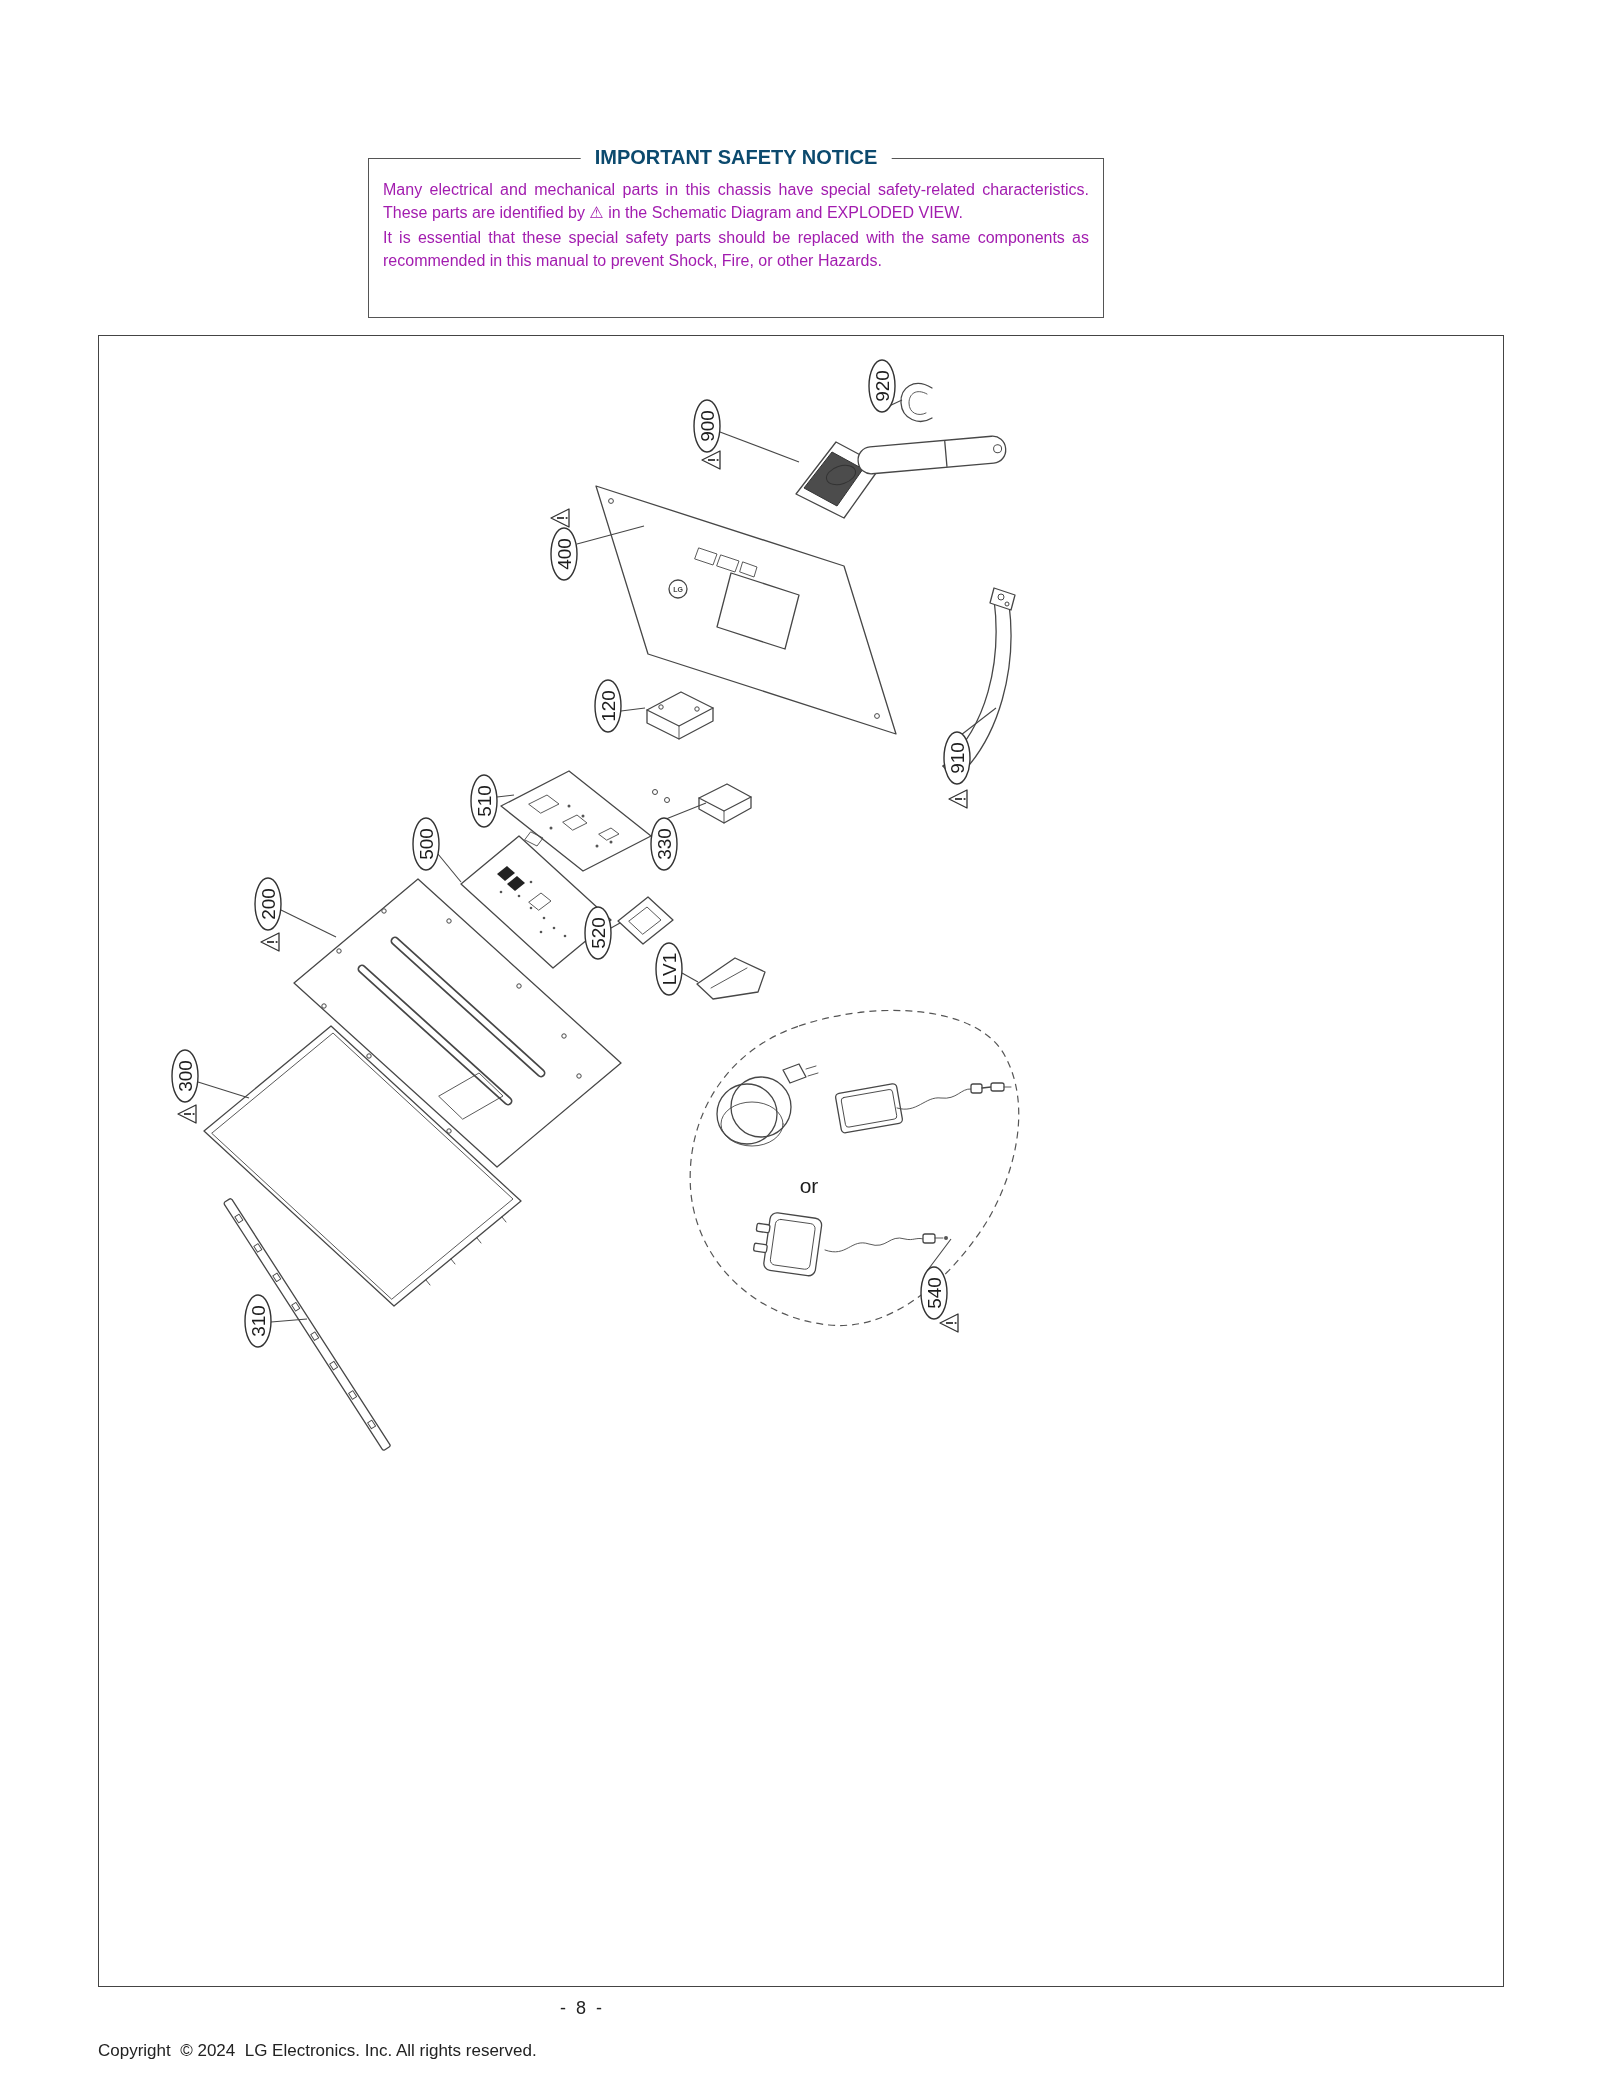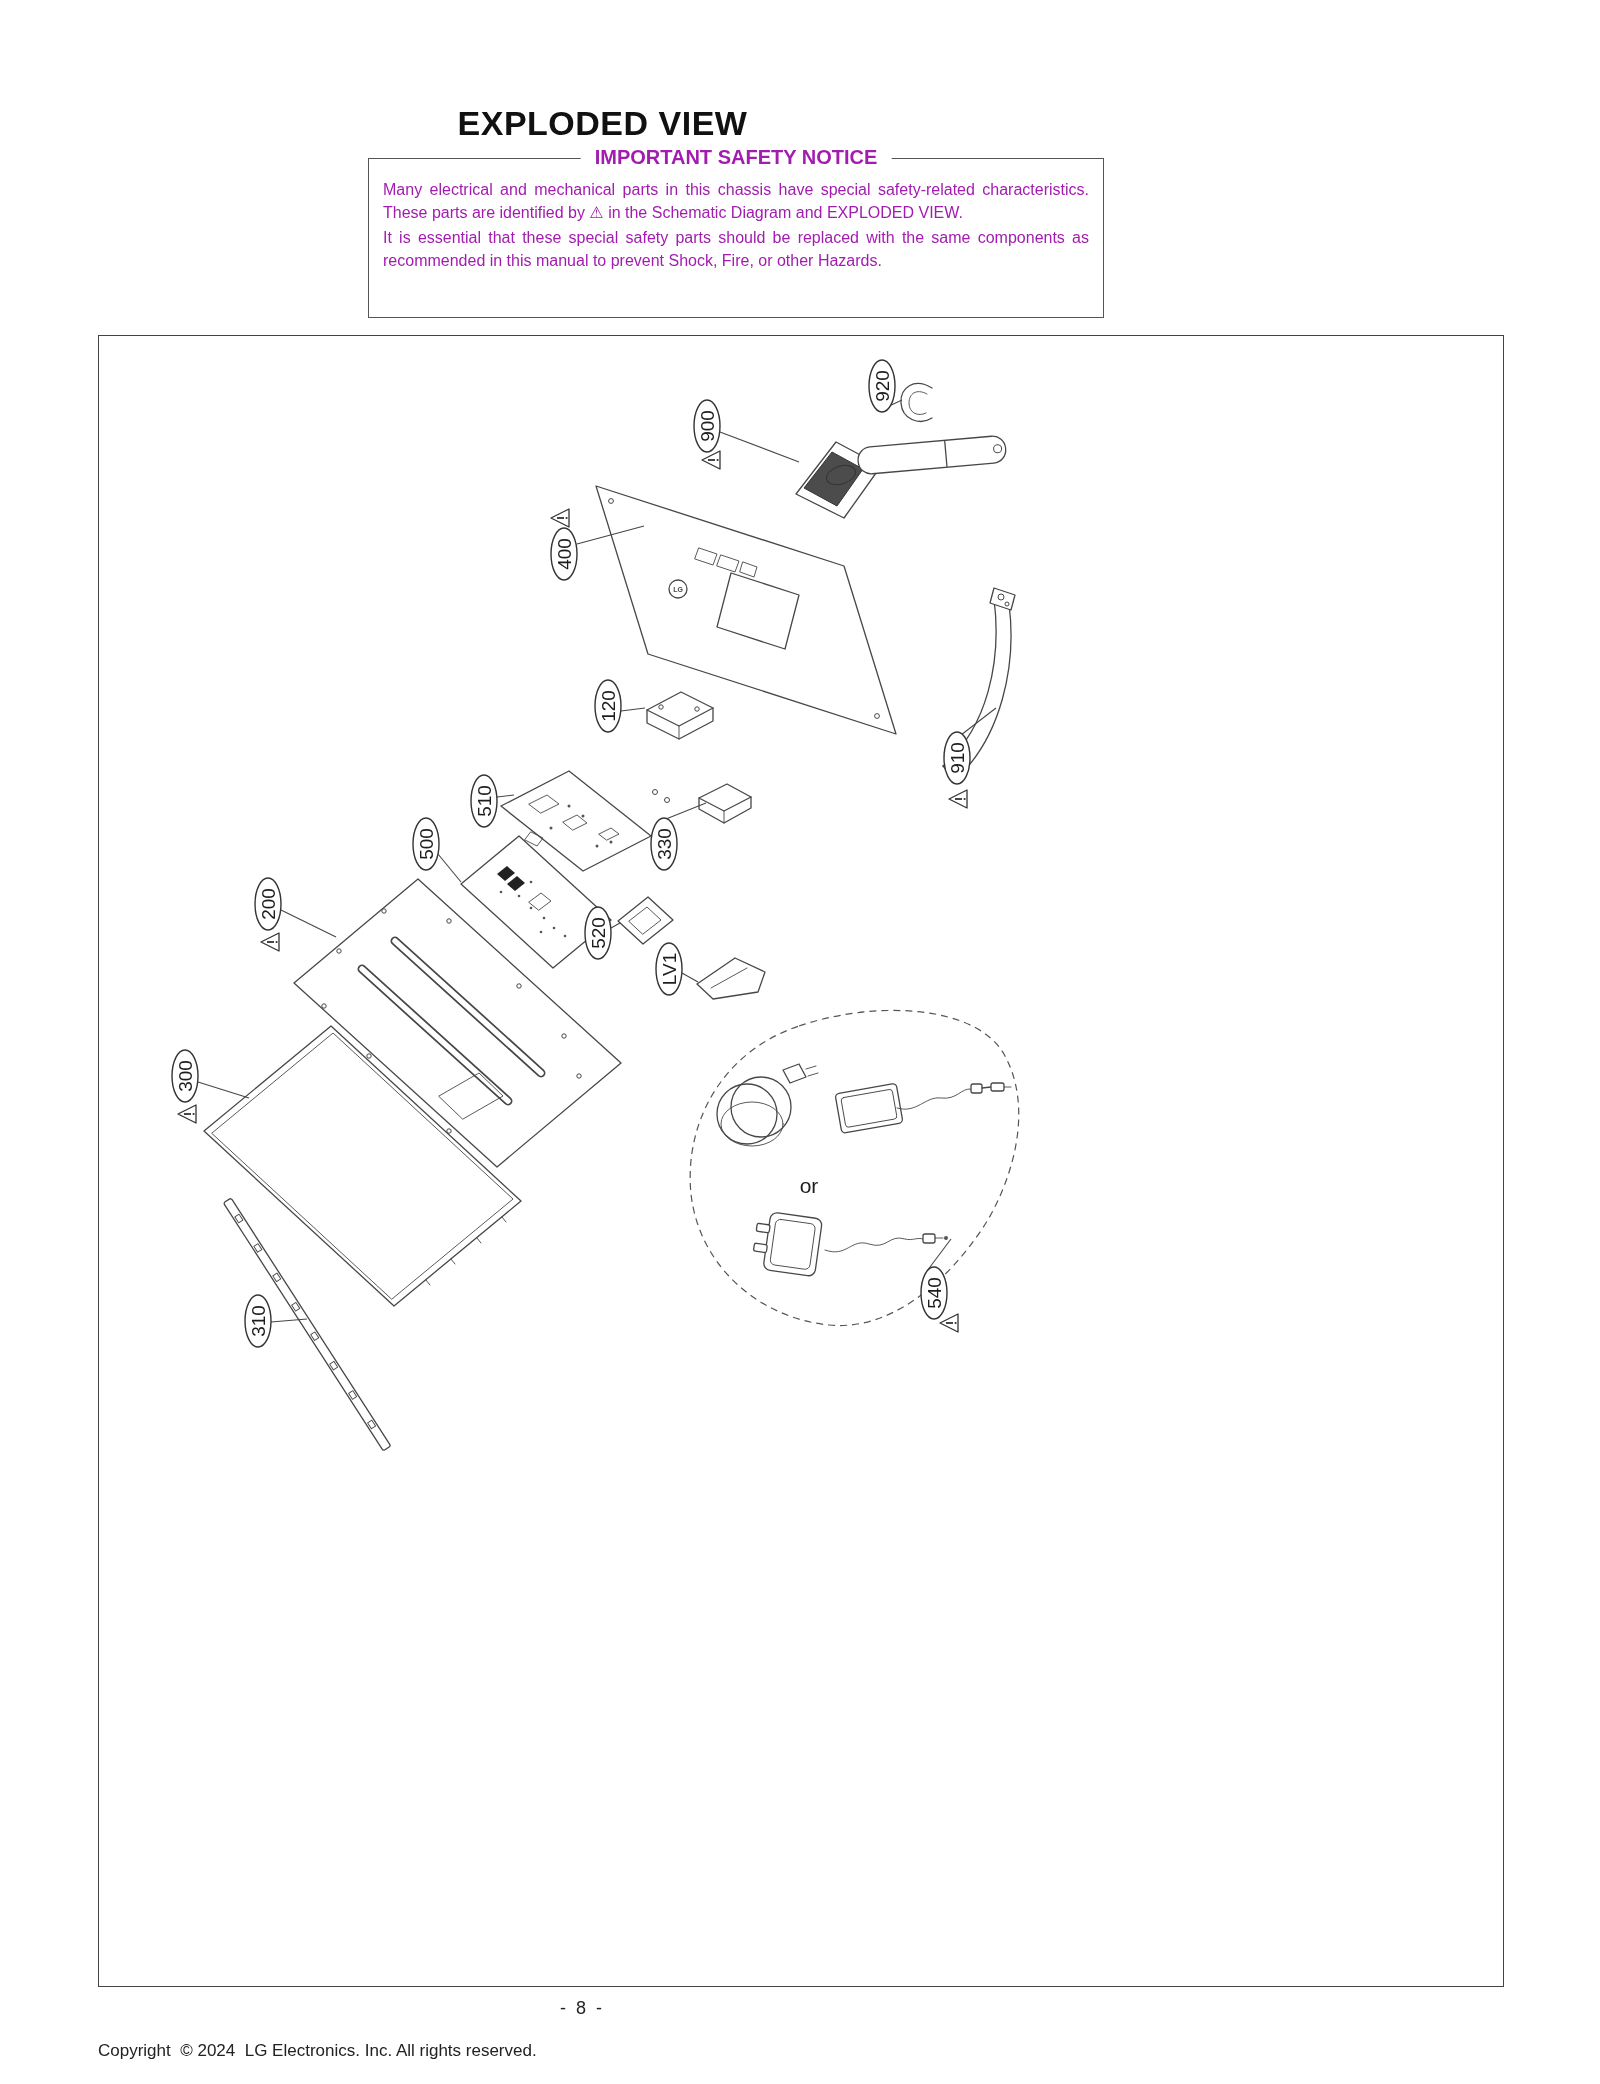--- a/index.html
+++ b/index.html
@@ -5,21 +5,21 @@
   html,body { margin:0; padding:0; background:#ffffff; }
   body { width:1600px; height:2084px; position:relative; font-family:"Liberation Sans", sans-serif; color:#1d1d1d; }
   .page { position:absolute; inset:0; }
 
   .title { position:absolute; left:0; top:104px; width:1205px; margin:0; text-align:center;
            font-size:34px; font-weight:bold; letter-spacing:0.5px; color:#111; }
 
   .notice { position:absolute; left:368px; top:158px; width:736px; height:160px;
             border:1px solid #555; box-sizing:border-box; padding:20px 14px 10px 14px; }
   .notice-heading { position:absolute; top:-13px; left:50%; transform:translateX(-50%);
-            background:#fff; padding:0 14px; font-size:20px; font-weight:bold; white-space:nowrap; color:#a21caf; }
+            background:#fff; padding:0 14px; font-size:20px; font-weight:bold; white-space:nowrap; color:#0c4a6e; }
   .notice p { margin:0 0 3px 0; font-size:16px; line-height:1.42; color:#a21caf; }
   .notice p.jp { text-align:justify; }
 
   .diagram { position:absolute; left:98px; top:335px; width:1404px; height:1650px;
              border:1px solid #444; box-sizing:content-box; }
   .diagram svg { display:block; width:1404px; height:1650px; }
 
   .footer-left { position:absolute; left:98px; top:1994px; font-size:17px; line-height:1.35; color:#222; white-space:pre; }
   .page-number { position:absolute; left:560px; top:1998px; font-size:18px; color:#222; white-space:pre; }
 
@@ -37,21 +37,20 @@
   svg .callout-text { font:19px "Liberation Sans", sans-serif; fill:#1d1d1d; text-anchor:middle; dominant-baseline:central; }
   svg .leader { stroke:#474747; stroke-width:1.1; }
   svg .or-text { font:21px "Liberation Sans", sans-serif; fill:#1d1d1d; text-anchor:middle; }
   svg .logo-text { font:bold 7px "Liberation Sans", sans-serif; fill:#474747; text-anchor:middle; dominant-baseline:central; }
 </style>
 </head>
 <body>
 
 <div class="page">
 
-  <h1 class="title">EXPLODED VIEW</h1>
 
   <section class="notice">
     <div class="notice-heading">IMPORTANT SAFETY NOTICE</div>
     <p class="jp">Many electrical and mechanical parts in this chassis have special safety-related characteristics. These parts are identified by ⚠  in the Schematic Diagram and EXPLODED VIEW.</p>
     <p class="jp">It is essential that these special safety parts should be replaced with the same components as recommended in this manual to prevent Shock, Fire, or other Hazards.</p>
   </section>
 
   <div class="diagram">
     <svg id="exploded-svg" viewBox="0 0 1404 1650" xmlns="http://www.w3.org/2000/svg" xmlns:xlink="http://www.w3.org/1999/xlink">
       <defs>

